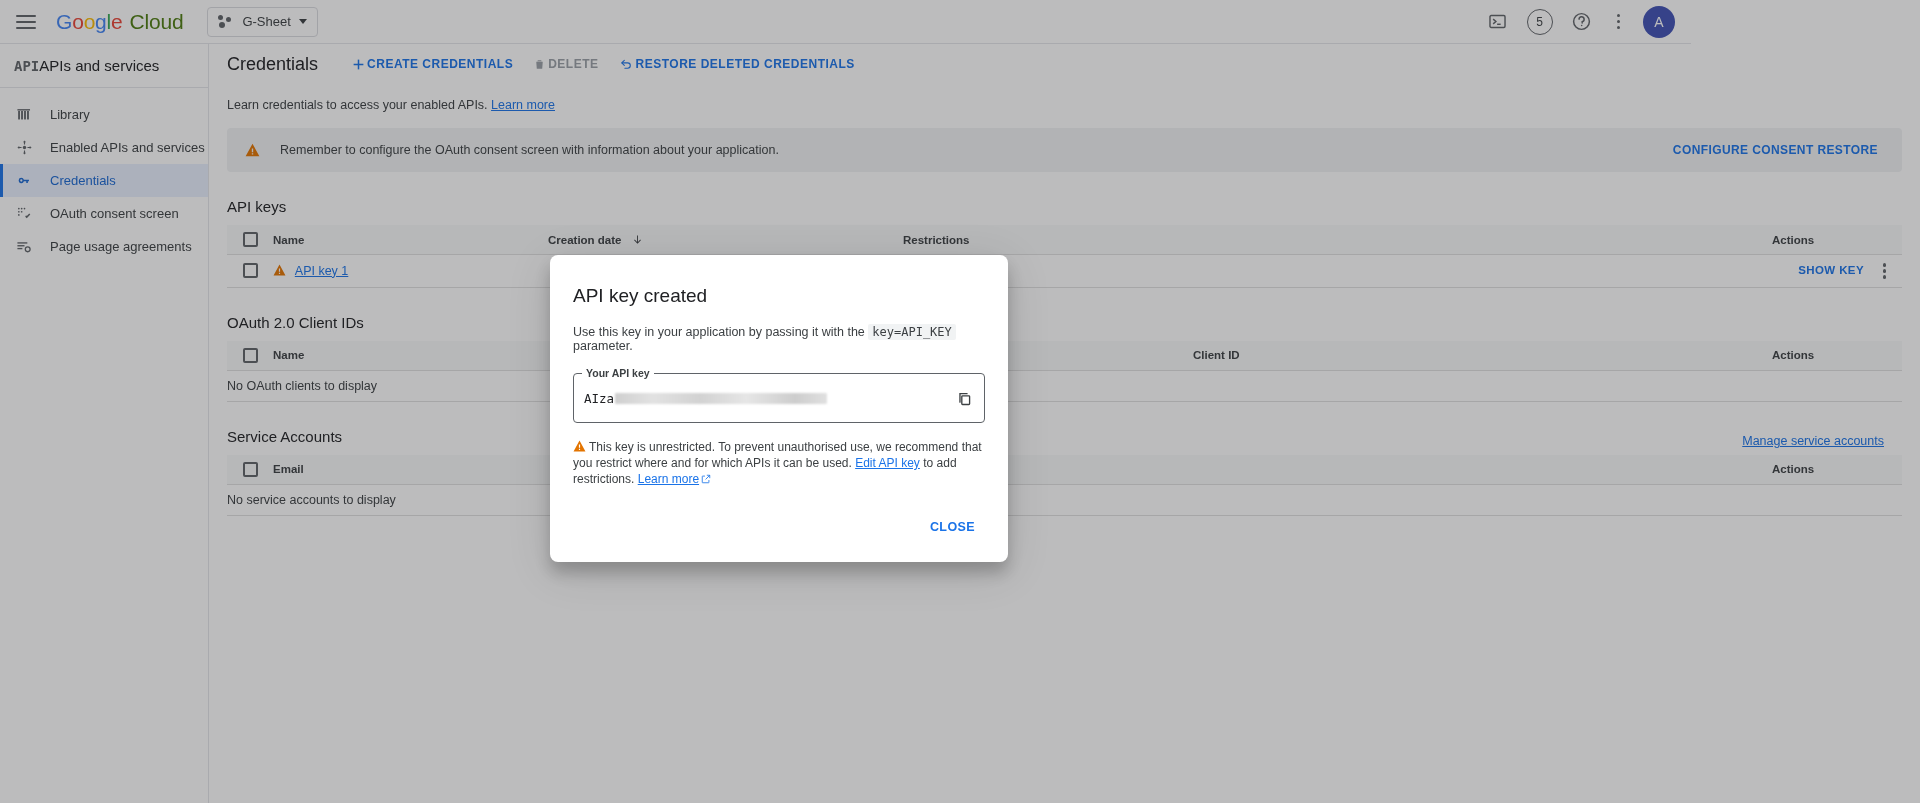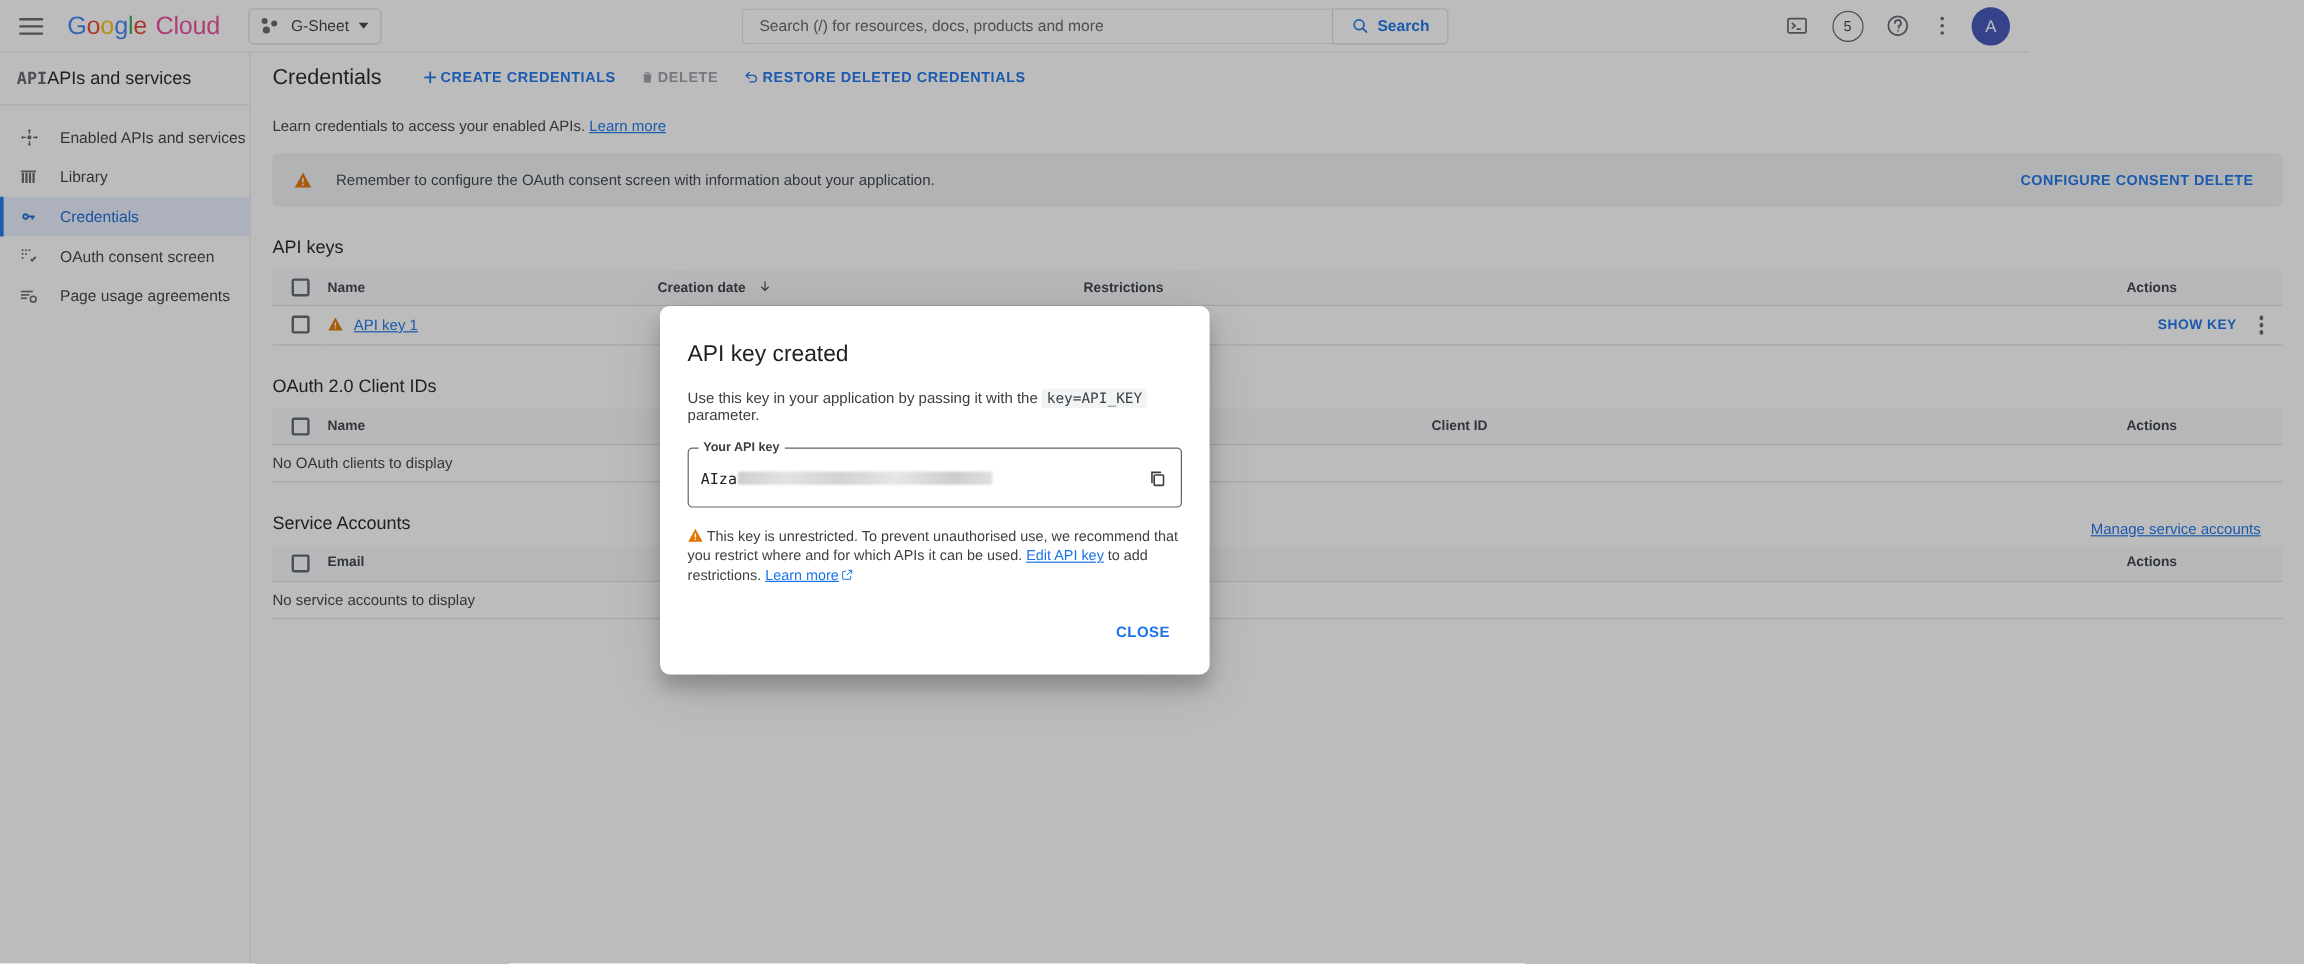--- a/index.html
+++ b/index.html
@@ -21,21 +21,21 @@
     background: #fff; display: flex; align-items: center;
     border-bottom: 1px solid #e4e6ea;
   }
   .hamburger { width: 24px; height: 24px; margin-left: 16px; margin-right: 16px;
     display: flex; flex-direction: column; justify-content: center; gap: 4px; cursor: pointer; }
   .hamburger span { display: block; height: 2px; width: 20px; background: #5f6368; border-radius: 1px; }
   .gc-logo { font-size: 21px; letter-spacing: -0.2px; display: flex; align-items: center; }
   .gc-logo .g1 { color: #4285f4; } .gc-logo .g2 { color: #ea4335; }
   .gc-logo .g3 { color: #fbbc05; } .gc-logo .g4 { color: #4285f4; }
   .gc-logo .g5 { color: #34a853; } .gc-logo .g6 { color: #ea4335; }
-  .gc-logo .cloud { color: #ec4899; margin-left: 7px; font-size: 21px; }
+  .gc-logo .cloud { color: #4d7c0f; margin-left: 7px; font-size: 21px; }
   .proj-chip {
     margin-left: 24px; height: 30px; border: 1px solid #dadce0; border-radius: 4px;
     display: flex; align-items: center; padding: 0 10px; gap: 8px; cursor: pointer;
     font-size: 13px; color: #3c4043;
   }
   .proj-dots { position: relative; width: 16px; height: 14px; }
   .proj-dots i { position: absolute; border-radius: 50%; background: #5f6368; display: block; }
   .proj-dots i:nth-child(1){ width:5px;height:5px;left:0;top:0;}
   .proj-dots i:nth-child(2){ width:5px;height:5px;left:8px;top:2px;}
   .proj-dots i:nth-child(3){ width:6px;height:6px;left:1px;top:7px;}
@@ -155,30 +155,20 @@
     <div class="proj-chip">
       <span class="proj-dots">
           <i></i>
           <i></i>
           <i></i>
         </span>
       <span>G-Sheet</span>
       <span class="caret"></span>
     </div>
 
-    <div class="searchwrap">
-      <div class="searchbox">Search (/) for resources, docs, products and more</div>
-      <div class="searchbtn">
-        <svg width="15" height="15" viewBox="0 0 24 24" fill="none" stroke="#1a73e8" stroke-width="2.2">
-          <circle cx="10.5" cy="10.5" r="6.5"></circle>
-            <line x1="15.5" y1="15.5" x2="21" y2="21"></line>
-        </svg>
-        <span>Search</span>
-      </div>
-    </div>
 
     <div class="tb-right">
       <div class="icon-btn">
         <svg width="19" height="19" viewBox="0 0 24 24" fill="none" stroke="#5f6368" stroke-width="1.8">
           <rect x="2.5" y="4.5" width="19" height="15" rx="1.5"></rect>
           <polyline points="6.5,9 10,12 6.5,15"></polyline>
             <line x1="11.5" y1="15.5" x2="16" y2="15.5"></line>
         </svg>
       </div>
       <div class="badge-circle">
@@ -201,42 +191,42 @@
       </div>
     </div>
   </div>
 
   <div class="sidebar">
     <div class="side-head">
       <span class="api-glyph">API</span>
       <span class="side-title">APIs and services</span>
     </div>
     <div class="side-list">
-
-      <div class="side-item">
-        <span class="side-icn">
-          <svg width="17" height="17" viewBox="0 0 24 24" fill="#5f6368">
-            <path d="M12 2l2.2 2.6h-1.4v3.2h-1.6V4.6H9.8L12 2zM2 12l2.6-2.2v1.4h3.2v1.6H4.6v1.4L2 12zm20 0l-2.6 2.2v-1.4h-3.2v-1.6h3.2V9.8L22 12zm-10 10l-2.2-2.6h1.4v-3.2h1.6v3.2h1.4L12 22z"></path>
-            <circle cx="12" cy="12" r="2.4"></circle>
-          </svg>
-        </span>
-        <span>Enabled APIs and services</span>
-      </div>
 
       <div class="side-item">
         <span class="side-icn">
           <svg width="17" height="17" viewBox="0 0 24 24" fill="#5f6368">
             <rect x="3" y="7" width="2.6" height="12"></rect>
               <rect x="7.2" y="7" width="2.6" height="12"></rect>
             <rect x="11.4" y="7" width="2.6" height="12"></rect>
               <rect x="15.6" y="7" width="2.6" height="12"></rect>
             <rect x="2" y="4.4" width="17.8" height="2"></rect>
           </svg>
         </span>
         <span>Library</span>
+      </div>
+
+      <div class="side-item">
+        <span class="side-icn">
+          <svg width="17" height="17" viewBox="0 0 24 24" fill="#5f6368">
+            <path d="M12 2l2.2 2.6h-1.4v3.2h-1.6V4.6H9.8L12 2zM2 12l2.6-2.2v1.4h3.2v1.6H4.6v1.4L2 12zm20 0l-2.6 2.2v-1.4h-3.2v-1.6h3.2V9.8L22 12zm-10 10l-2.2-2.6h1.4v-3.2h1.6v3.2h1.4L12 22z"></path>
+            <circle cx="12" cy="12" r="2.4"></circle>
+          </svg>
+        </span>
+        <span>Enabled APIs and services</span>
       </div>
 
       <div class="side-item active">
         <span class="side-icn">
           <svg width="17" height="17" viewBox="0 0 24 24" fill="#1967d2">
             <path d="M7.5 8.2a3.8 3.8 0 1 0 3.62 5h3.38v2.2h2.2v-2.2h1.6v-2.4h-7.18A3.8 3.8 0 0 0 7.5 8.2zm0 2.2a1.6 1.6 0 1 1 0 3.2 1.6 1.6 0 0 1 0-3.2z"></path>
           </svg>
         </span>
         <span>Credentials</span>
       </div>
@@ -304,21 +294,21 @@
       <div class="lead">
         <span>Learn credentials to access your enabled APIs.</span>
         <span class="lnk">Learn more</span>
       </div>
 
       <div class="banner">
         <svg width="15" height="14" viewBox="0 0 24 22" fill="#e37400">
           <path d="M12 1L23 21H1L12 1zm-1.1 7.4v6h2.2v-6h-2.2zm0 7.6v2.2h2.2V16h-2.2z"></path>
         </svg>
         <span class="banner-txt">Remember to configure the OAuth consent screen with information about your application.</span>
-        <span class="banner-btn">CONFIGURE CONSENT DELETE</span>
+        <span class="banner-btn">CONFIGURE CONSENT RESTORE</span>
       </div>
 
       <div class="sec-title">API keys</div>
       <table class="gtable">
         <thead>
           <tr>
             <th class="col-cbx">
               <span class="cbx"></span>
             </th>
             <th style="width:275px">Name</th>

